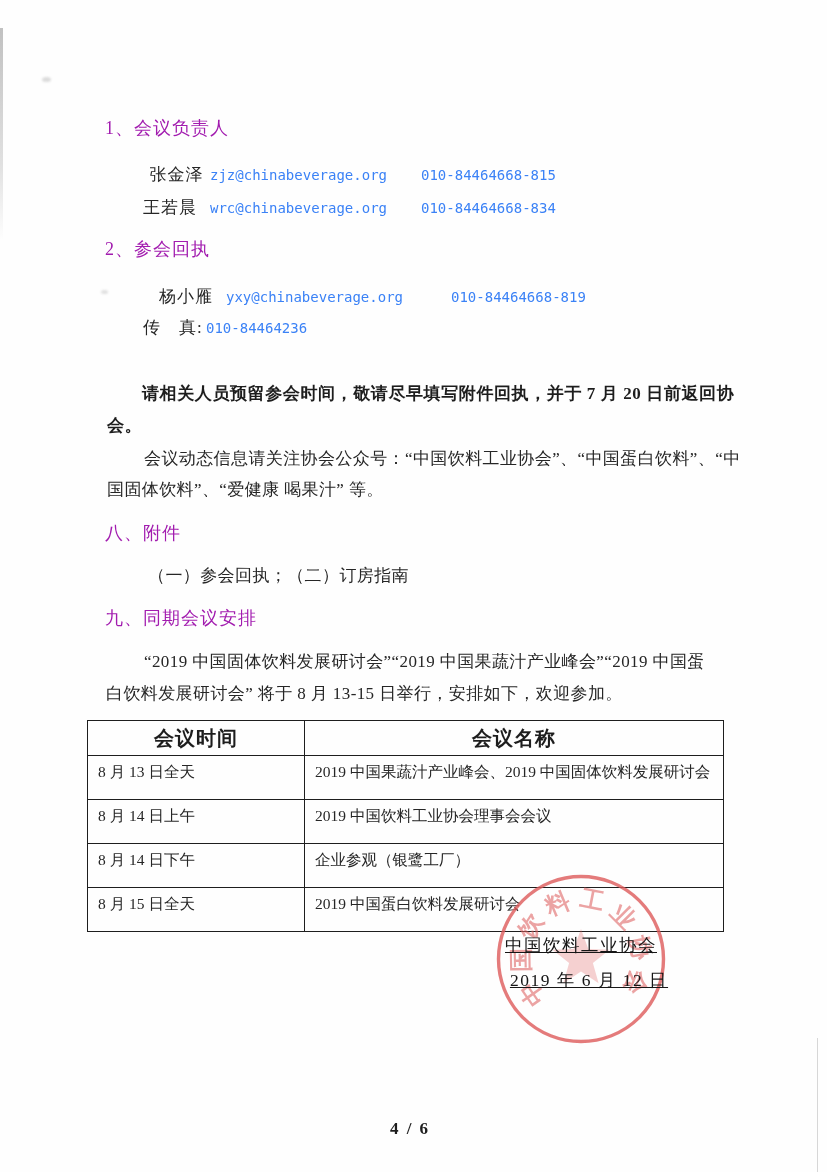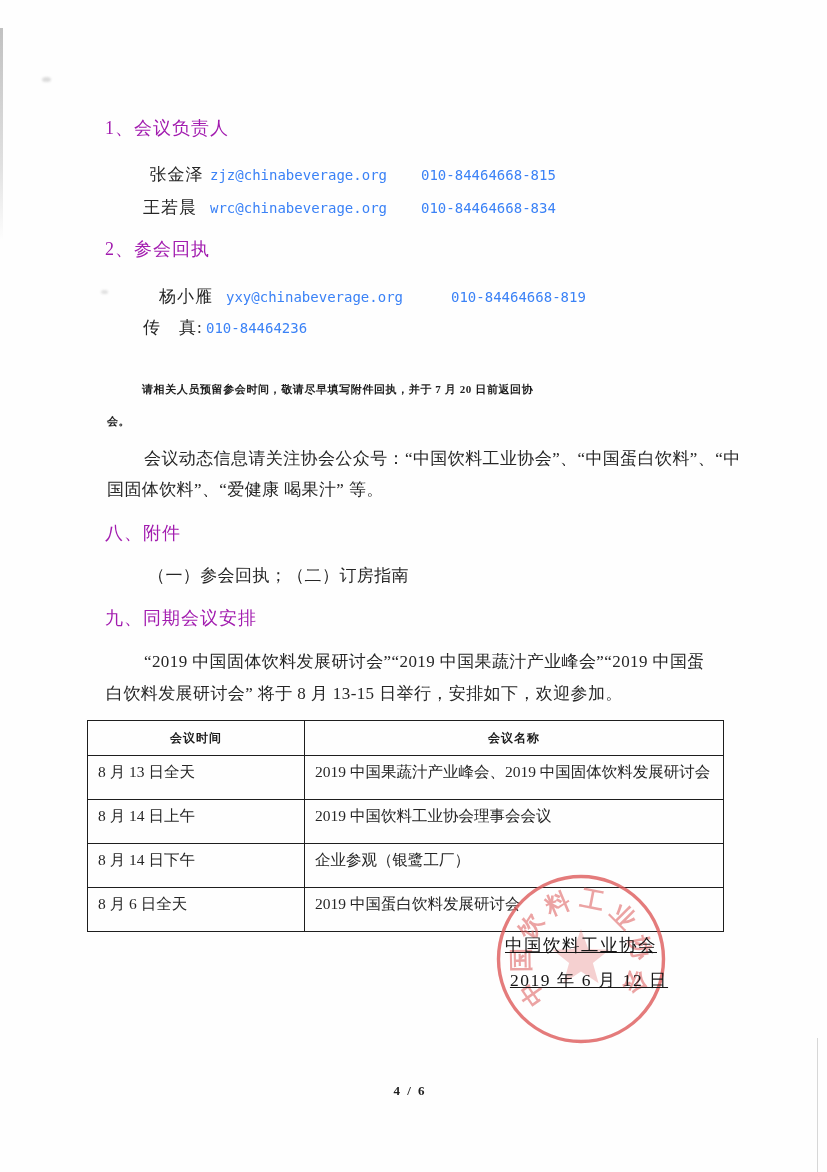--- a/index.html
+++ b/index.html
@@ -3,33 +3,33 @@
 <meta charset="utf-8">
 <style>
   html,body{margin:0;padding:0;background:#ffffff;}
   .page{
     position:relative;width:827px;height:1172px;background:#fefefe;overflow:hidden;
     font-family:"Liberation Serif","DejaVu Serif",serif;color:#262626;
   }
   .abs{position:absolute;white-space:nowrap;}
   .h{font-weight:normal;font-size:18px;color:#a21caf;letter-spacing:1px;}
   .body-line{font-size:17px;letter-spacing:0.4px;}
-  .bold-line{font-size:11px;font-weight:bold;letter-spacing:0.6px;color:#1d1d1d;}
+  .bold-line{font-size:17px;font-weight:bold;letter-spacing:0.6px;color:#1d1d1d;}
   .cname{font-size:17px;letter-spacing:1px;display:inline-block;}
   .latin{font-family:"DejaVu Sans Mono","Liberation Mono",monospace;font-size:14px;color:#3b82f6;}
   table.sched{
     position:absolute;left:87px;top:720px;width:637px;border-collapse:collapse;table-layout:fixed;
     font-size:15.5px;color:#262626;
   }
   table.sched td,table.sched th{border:1.6px solid #1e1e1e;padding:0 0 10px 10px;text-align:left;vertical-align:middle;overflow:hidden;white-space:nowrap;}
-  table.sched th{height:34px;text-align:center;font-size:12px;font-weight:bold;padding:0;letter-spacing:1px;color:#1d1d1d;}
+  table.sched th{height:34px;text-align:center;font-size:20px;font-weight:bold;padding:0;letter-spacing:1px;color:#1d1d1d;}
   table.sched td{height:33px;}
   .col-time{width:217px;}
   .stamp-text{font-size:17.5px;color:#161616;letter-spacing:1.5px;text-align:center;text-decoration:underline;}
-  .footer-page{font-size:13px;font-weight:bold;letter-spacing:2px;color:#1d1d1d;}
+  .footer-page{font-size:17px;font-weight:bold;letter-spacing:2px;color:#1d1d1d;margin-top:36px;}
   .edge-left{position:absolute;left:0;top:28px;width:3px;height:212px;
     background:linear-gradient(to bottom,#8f8f8f,#c9c9c9 65%,rgba(201,201,201,0));opacity:.55;}
   .edge-right{position:absolute;left:817px;top:1038px;width:1px;height:134px;background:#d7d7d7;}
   .smudge1{position:absolute;left:42px;top:77px;width:9px;height:5px;border-radius:50%;background:#b9b9b9;filter:blur(1px);opacity:.5;}
   .smudge2{position:absolute;left:101px;top:290px;width:7px;height:4px;border-radius:50%;background:#c2c2c2;filter:blur(1px);opacity:.5;}
   svg text.sealchar{font-family:"Liberation Serif","DejaVu Serif",serif;font-size:24px;font-weight:bold;}
 </style>
 </head>
 <body>
 
@@ -87,21 +87,21 @@
     </tr>
     <tr>
       <td>8 月 14 日上午</td>
       <td>2019 中国饮料工业协会理事会会议</td>
     </tr>
     <tr>
       <td>8 月 14 日下午</td>
       <td>企业参观（银鹭工厂）</td>
     </tr>
     <tr>
-      <td>8 月 6 日全天</td>
+      <td>8 月 15 日全天</td>
       <td>2019 中国蛋白饮料发展研讨会</td>
     </tr>
   </tbody>
     </table>
 
   <svg style="position:absolute;left:494px;top:872px;" width="174" height="174" viewBox="0 0 174 174">
     <circle cx="87" cy="87" r="82.5" fill="none" stroke="#dd5a5a" stroke-width="3.4" opacity="0.8"></circle>
     <polygon points="87,57 94.3,76.9 115.5,77.7 98.9,90.9 104.6,111.3 87,99.5 69.4,111.3 75.1,90.9 58.5,77.7 79.7,76.9" fill="#dd5a5a" opacity="0.28"></polygon>
     <g fill="#dd5a5a" opacity="0.55" text-anchor="middle">
       <text class="sealchar" x="37.9" y="129.4" transform="rotate(-125 37.9 121.4)">中</text>

